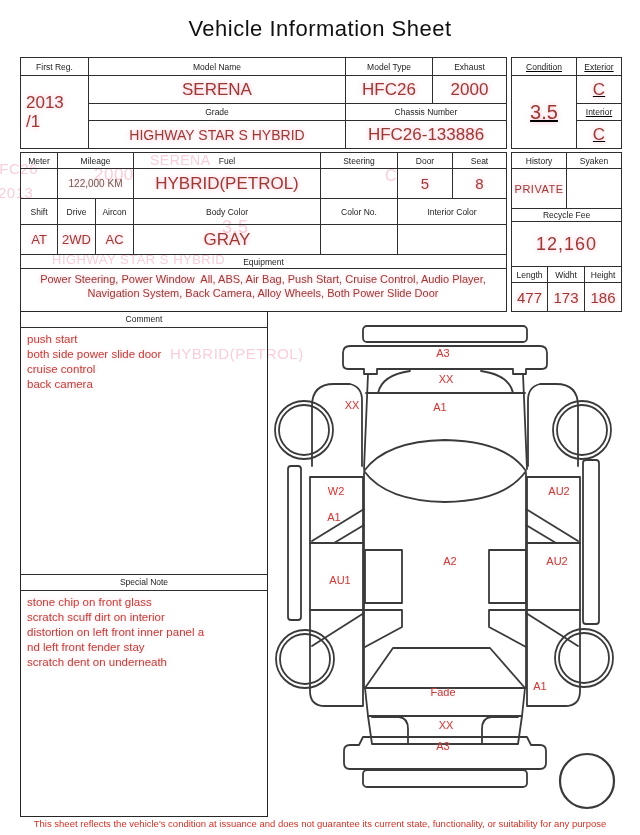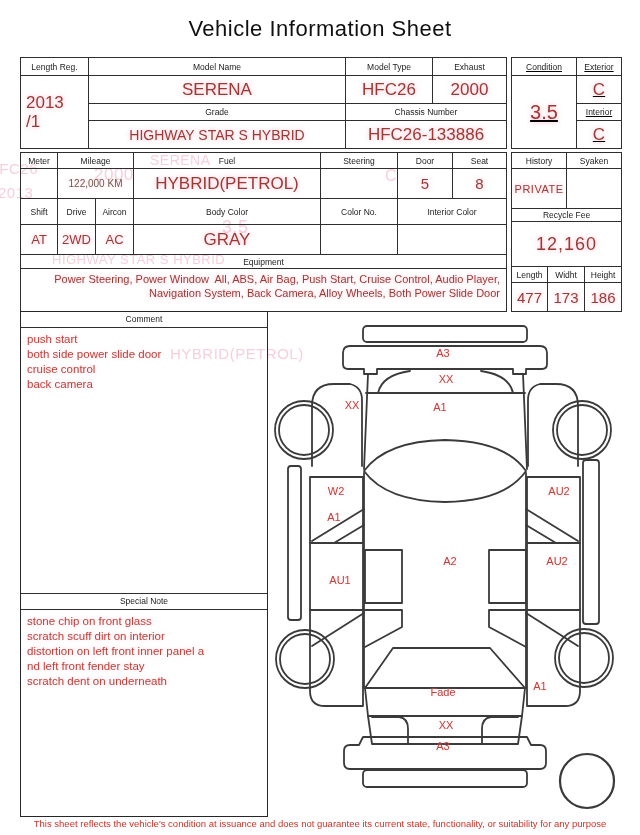--- a/index.html
+++ b/index.html
@@ -19,33 +19,33 @@
   .val{font-size:17px;color:#9a3a34;text-shadow:0 0 5px rgba(255,150,180,.7);}
   .val-mid{font-size:15px;}
   .val-sm{font-size:13px;}
   .val-big{font-size:20px;}
   .val-grade{font-size:14px;}
   .val-km{font-size:10px;color:#6e584d;text-shadow:0 0 4px rgba(255,170,190,.5);}
   .val-priv{font-size:11px;letter-spacing:.5px;}
   .val-fee{font-size:18px;letter-spacing:1px;}
   .firstreg{text-align:left;}
   .firstreg .ln{padding-left:5px;line-height:19px;font-size:17px;}
-  .eqp{vertical-align:top;text-align:right;}
+  .eqp{vertical-align:top;text-align:center;}
   .eqp .eqp-text{padding:3px 5px;font-size:11px;line-height:14px;color:#9a3a34;
                  text-shadow:0 0 4px rgba(255,150,180,.6);white-space:pre-wrap;width:474px;}
   #t1main{left:20px;top:57px;width:486px;height:91px;}
   #t1right{left:511px;top:57px;width:110px;height:91px;text-decoration:underline;}
   #t2main{left:20px;top:152px;width:486px;height:148px;}
   #t2right{left:511px;top:152px;width:110px;height:148px;padding-left:18px;}
   
   #notes{position:absolute;left:20px;top:311px;width:246px;height:504px;border:1.5px solid #262626;
          z-index:1;display:flex;flex-direction:column;}
   .note-hdr{height:15px;border-bottom:1px solid #2e2e2e;text-align:center;font-size:8.5px;
             color:#1b1b1b;line-height:15px;flex:0 0 auto;}
-  .note-hdr2{border-top:1px solid #2e2e2e;margin-top:19px;}
+  .note-hdr2{border-top:1px solid #2e2e2e;}
   .note-body{position:relative;padding:4px 6px;color:#c2403a;font-size:11.5px;line-height:15px;
              text-shadow:0 0 4px rgba(255,160,185,.45);overflow:hidden;}
   #comment-body{flex:0 0 238px;}
   #special-body{flex:1 1 auto;}
   
   #diagram{position:absolute;left:268px;top:303px;width:372px;height:512px;z-index:1;}
   #car-svg{position:absolute;inset:0;}
   #diagram-labels{position:absolute;inset:0;}
   .dlabel{position:absolute;transform:translate(-50%,-50%);font-size:11px;color:#c2403a;
           white-space:nowrap;text-shadow:0 0 4px rgba(255,170,190,.45);}
@@ -73,21 +73,21 @@
 
   <table id="t1main">
     <colgroup>
         <col style="width:68px">
         <col style="width:257px">
         <col style="width:87px">
         <col style="width:74px">
       </colgroup>
     <tbody>
         <tr style="height:18px">
-      <td class="hdr">Length Reg.</td>
+      <td class="hdr">First Reg.</td>
       <td class="hdr">Model Name</td>
       <td class="hdr">Model Type</td>
       <td class="hdr">Exhaust</td>
     </tr>
     <tr style="height:28px">
       <td rowspan="3" class="val firstreg">
             <div class="ln">2013</div>
             <div class="ln">/1</div>
           </td>
       <td class="val">SERENA</td>

